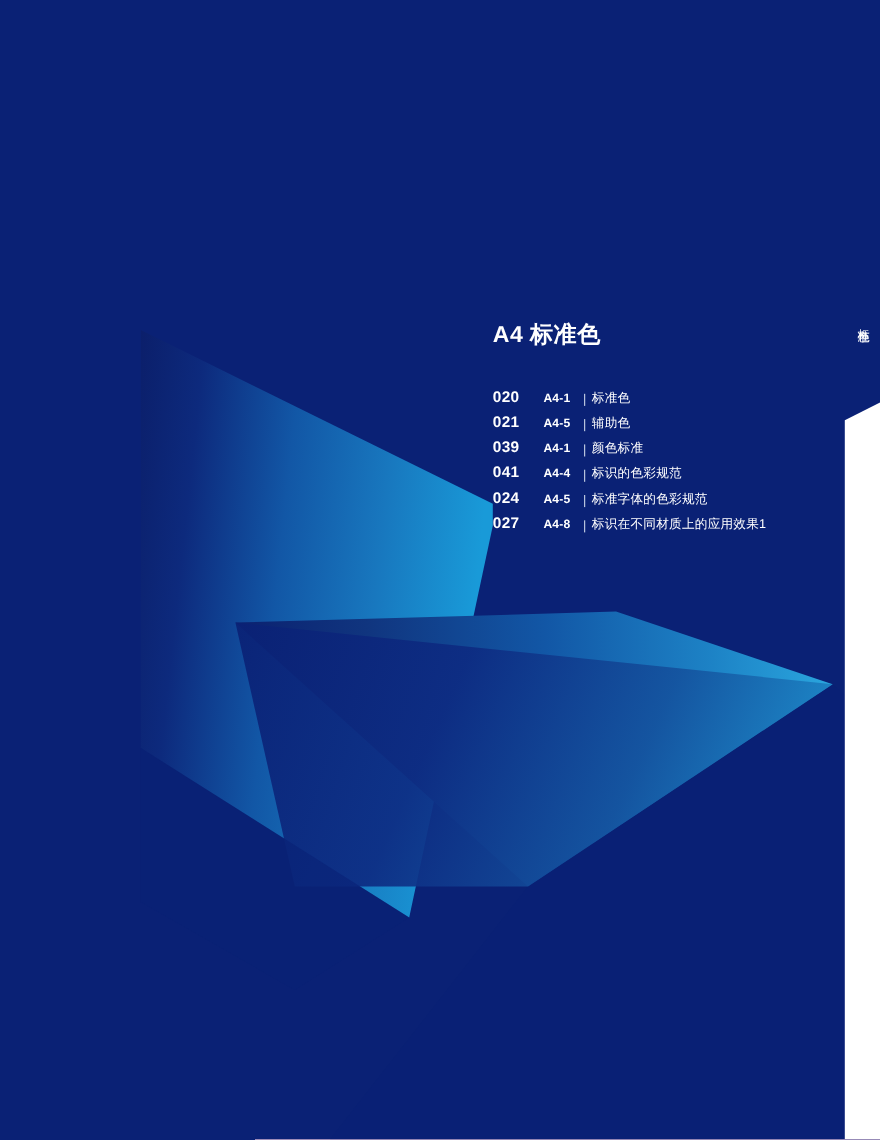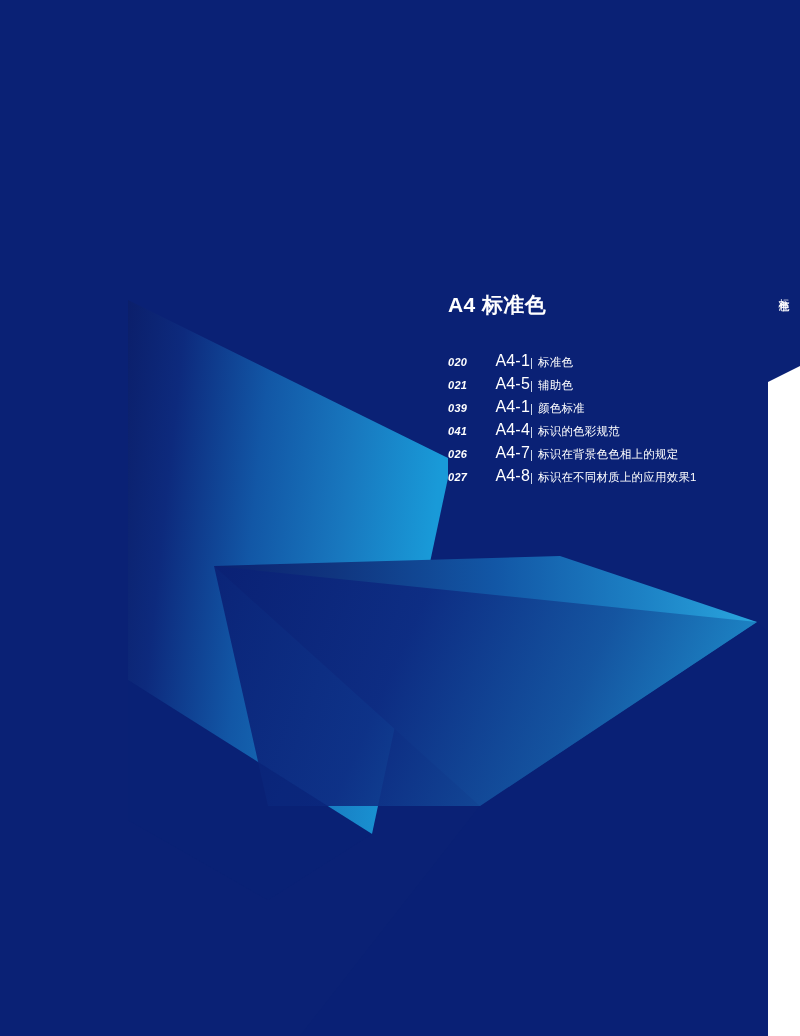--- a/index.html
+++ b/index.html
@@ -89,33 +89,31 @@
     display: flex;
     align-items: baseline;
     height: 23px;
     color: #ffffff;
     white-space: nowrap;
   }
 
   .toc-num {
     width: 46px;
     flex: 0 0 46px;
-    font-size: 11px;
+    font-size: 14px;
     font-weight: bold;
     letter-spacing: 0.3px;
-    font-style: italic;
   }
 
   .toc-code {
     width: 36px;
     flex: 0 0 36px;
-    font-size: 16px;
-    font-weight: normal;
+    font-size: 11px;
+    font-weight: bold;
     letter-spacing: 0.2px;
-    text-align: right;
   }
 
   .toc-sep {
     flex: 0 0 auto;
     width: 1px;
     height: 11px;
     background: #c9d4e8;
     align-self: center;
     margin: 0 6px 0 1px;
   }
@@ -209,28 +207,28 @@
         <span class="toc-label">颜色标准</span>
       </li>
 
       <li class="toc-row">
         <span class="toc-num">041</span>
         <span class="toc-code">A4-4</span>
         <span class="toc-sep"></span>
         <span class="toc-label">标识的色彩规范</span>
       </li>
 
-
-
-      <li class="toc-row">
-        <span class="toc-num">026</span>
-        <span class="toc-code">A4-7</span>
-        <span class="toc-sep"></span>
-        <span class="toc-label">标识在背景色色相上的规定</span>
-      </li>
+      <li class="toc-row">
+        <span class="toc-num">024</span>
+        <span class="toc-code">A4-5</span>
+        <span class="toc-sep"></span>
+        <span class="toc-label">标准字体的色彩规范</span>
+      </li>
+
+
 
       <li class="toc-row">
         <span class="toc-num">027</span>
         <span class="toc-code">A4-8</span>
         <span class="toc-sep"></span>
         <span class="toc-label">标识在不同材质上的应用效果1</span>
       </li>
 
 
     </ul>

